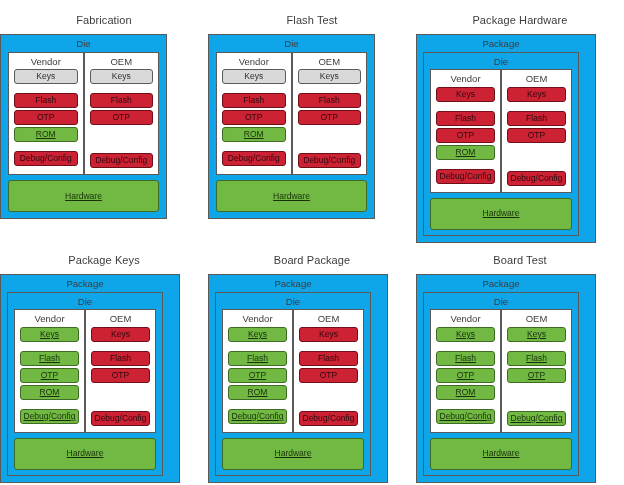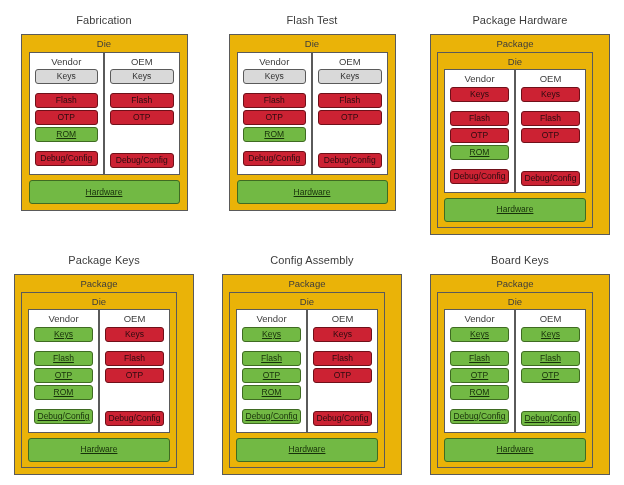--- a/index.html
+++ b/index.html
@@ -13,37 +13,36 @@
   .grid{
     display:grid;
     grid-template-columns:1fr 1fr 1fr;
     grid-template-rows:240px 235px;
     width:624px;height:485px;
   }
   .panel{
     position:relative;
     display:flex;
     flex-direction:column;
-    align-items:center;
     box-sizing:border-box;
   }
   .panel-title{
     font-size:11px;
     color:#3c3c3c;
     text-align:center;
     margin-top:14px;
     margin-bottom:8px;
     letter-spacing:.1px;
     white-space:nowrap;
   }
 
   
   .cbox{
     border:1.5px solid #5a5a5a;
-    background:#eab308;
+    background:#0ea5e9;
     box-sizing:border-box;
     display:flex;
     flex-direction:column;
     align-items:center;
     position:relative;
   }
   .cbox-label{
     font-size:9.5px;
     color:#3c3c3c;
     text-align:center;
@@ -99,21 +98,21 @@
   .blk.gray{ background:#d9d9d9; border-color:#5a5a5a; color:#2e2e2e; }
 
   .gap-lg{ height:9px; }
   .gap-sm{ height:2px; }
   .gap-blank{ height:17px; }
 
   .hardware{
     width:100%;
     margin-top:5px;
   }
-  .hardware .blk{ height:24px; }
+  .hardware .blk{ height:32px; }
 </style>
 </head>
 <body>
 
 <div class="grid" id="grid">
     <div class="panel">
       <div class="panel-title">Fabrication</div>
       <div class="cbox die-standalone">
         <div class="cbox-label">Die</div>
         <div class="cols">
@@ -268,21 +267,21 @@
               </div>
             </div>
           </div>
           <div class="hardware">
             <div class="blk green">Hardware</div>
           </div>
         </div>
       </div>
     </div>
     <div class="panel">
-      <div class="panel-title">Config Assembly</div>
+      <div class="panel-title">Board Package</div>
       <div class="cbox package">
         <div class="cbox-label">Package</div>
         <div class="cbox die">
           <div class="cbox-label">Die</div>
           <div class="cols">
             <div class="col">
               <div class="cbox-label">Vendor</div>
               <div class="stack">
                 <div class="blk green">Keys</div>
                 <div class="gap-lg"></div>
@@ -310,21 +309,21 @@
               </div>
             </div>
           </div>
           <div class="hardware">
             <div class="blk green">Hardware</div>
           </div>
         </div>
       </div>
     </div>
     <div class="panel">
-      <div class="panel-title">Board Keys</div>
+      <div class="panel-title">Board Test</div>
       <div class="cbox package">
         <div class="cbox-label">Package</div>
         <div class="cbox die">
           <div class="cbox-label">Die</div>
           <div class="cols">
             <div class="col">
               <div class="cbox-label">Vendor</div>
               <div class="stack">
                 <div class="blk green">Keys</div>
                 <div class="gap-lg"></div>

